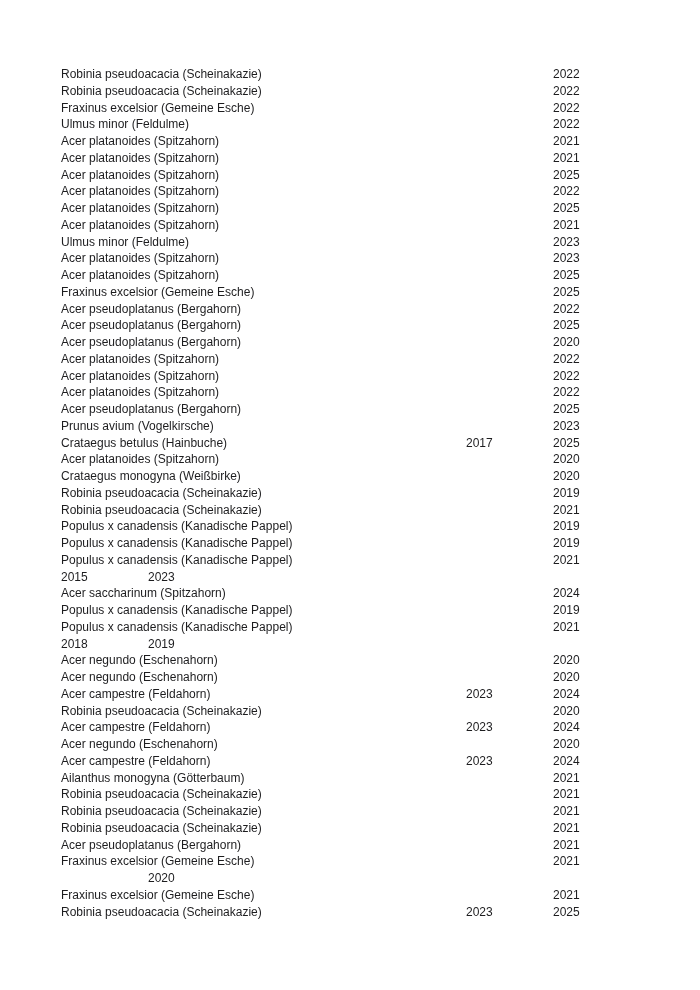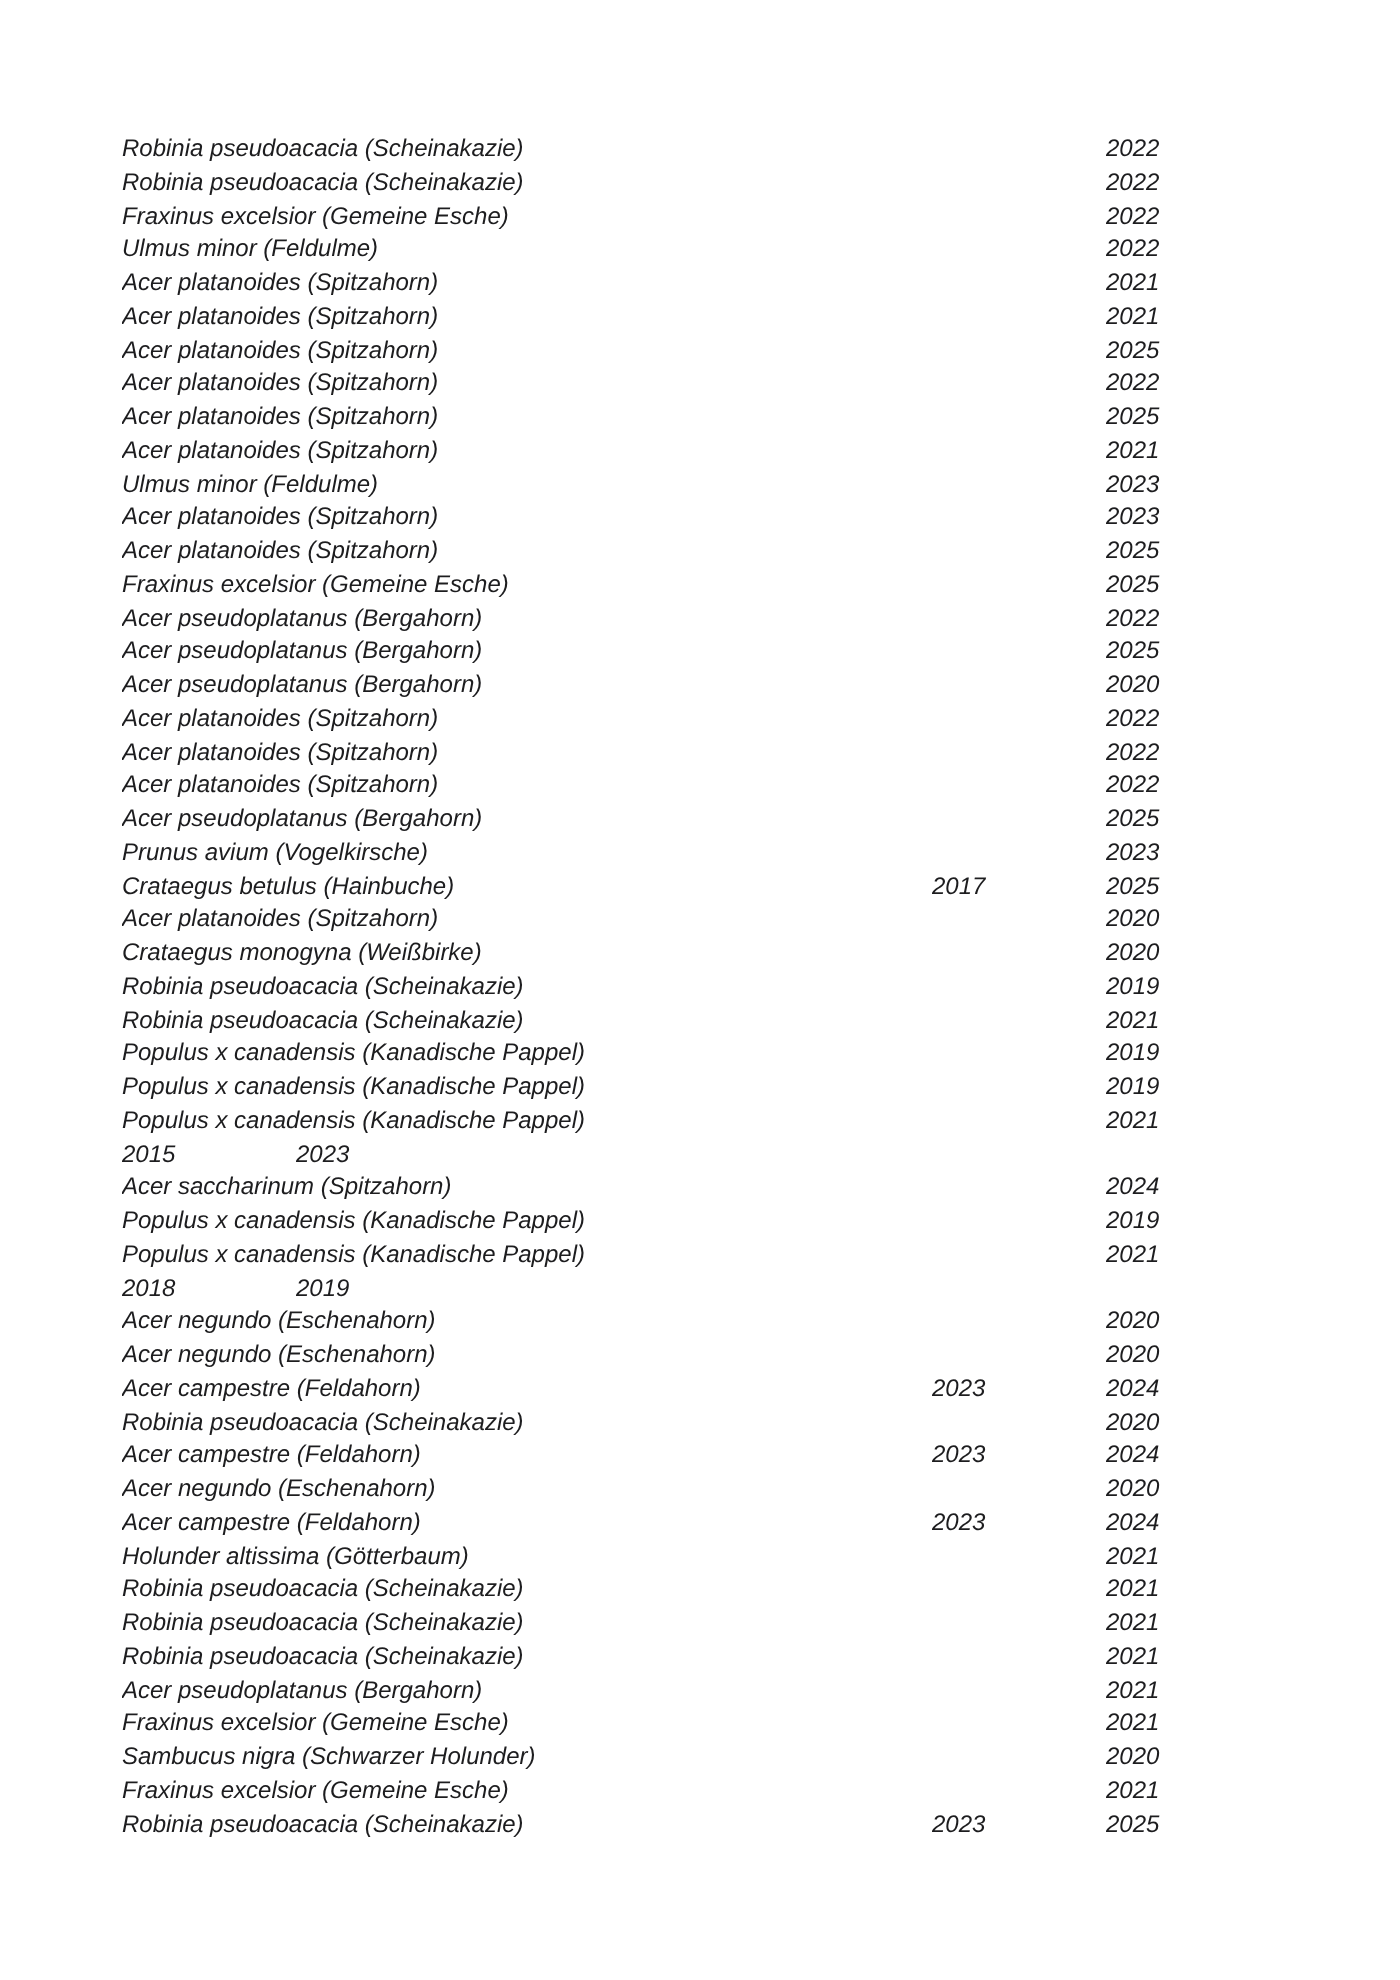--- a/index.html
+++ b/index.html
@@ -20,21 +20,20 @@
     left: 61px;
     right: 0;
   }
   .row {
     display: flex;
     align-items: center;
     height: 16.75px;
     line-height: 16.75px;
     font-size: 12px;
     white-space: nowrap;
-    font-style: italic;
   }
   .cell-species {
     width: 405px;
     flex: 0 0 405px;
     overflow: hidden;
   }
   .cell-mid-year {
     width: 87px;
     flex: 0 0 87px;
     overflow: hidden;
@@ -251,21 +250,21 @@
       <span class="cell-species">Acer negundo (Eschenahorn)</span>
       <span class="cell-mid-year"></span>
       <span class="cell-year">2020</span>
     </div>
     <div class="row">
       <span class="cell-species">Acer campestre (Feldahorn)</span>
       <span class="cell-mid-year">2023</span>
       <span class="cell-year">2024</span>
     </div>
     <div class="row">
-      <span class="cell-species">Holunder altissima (Götterbaum)</span>
+      <span class="cell-species">Ailanthus monogyna (Götterbaum)</span>
       <span class="cell-mid-year"></span>
       <span class="cell-year">2021</span>
     </div>
     <div class="row">
       <span class="cell-species">Robinia pseudoacacia (Scheinakazie)</span>
       <span class="cell-mid-year"></span>
       <span class="cell-year">2021</span>
     </div>
     <div class="row">
       <span class="cell-species">Robinia pseudoacacia (Scheinakazie)</span>
@@ -281,21 +280,20 @@
       <span class="cell-species">Acer pseudoplatanus (Bergahorn)</span>
       <span class="cell-mid-year"></span>
       <span class="cell-year">2021</span>
     </div>
     <div class="row">
       <span class="cell-species">Fraxinus excelsior (Gemeine Esche)</span>
       <span class="cell-mid-year"></span>
       <span class="cell-year">2021</span>
     </div>
     <div class="row">
-      <span class="cell-species">Sambucus nigra (Schwarzer Holunder)</span>
       <span class="cell-mid-year"></span>
       <span class="cell-year">2020</span>
     </div>
     <div class="row">
       <span class="cell-species">Fraxinus excelsior (Gemeine Esche)</span>
       <span class="cell-mid-year"></span>
       <span class="cell-year">2021</span>
     </div>
     <div class="row">
       <span class="cell-species">Robinia pseudoacacia (Scheinakazie)</span>

